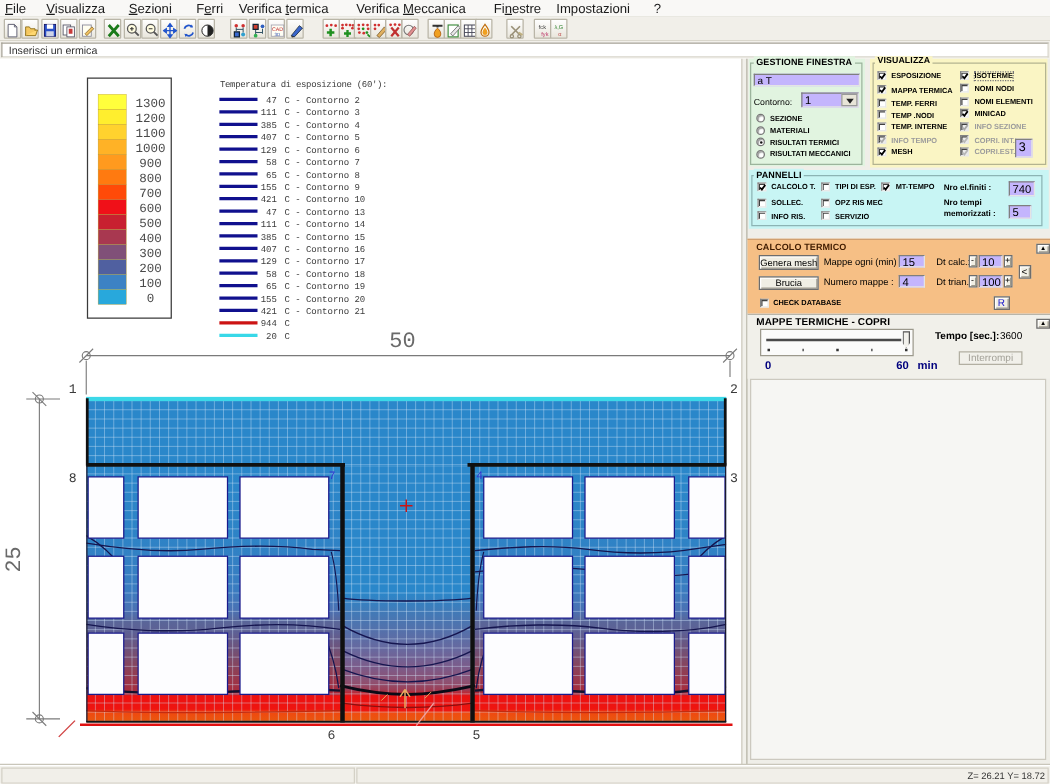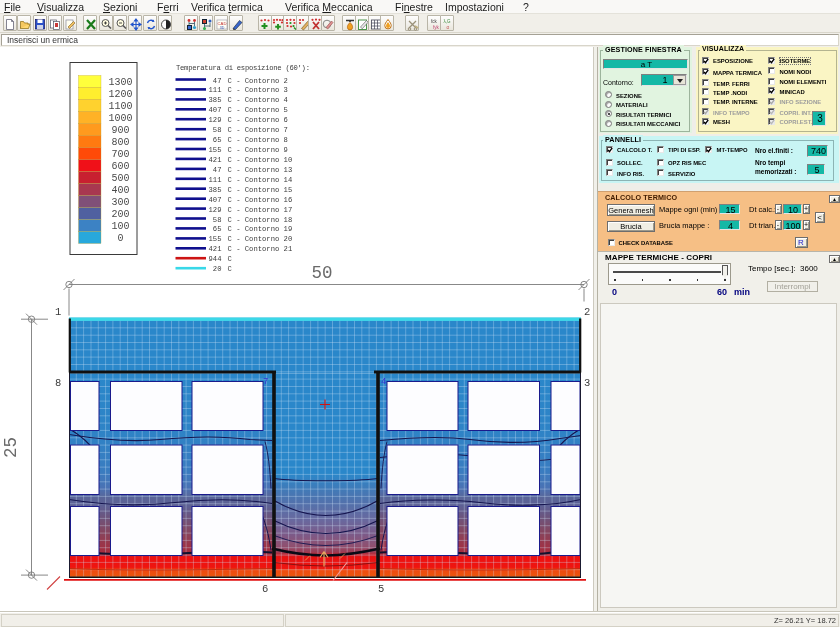--- a/index.html
+++ b/index.html
@@ -18,21 +18,21 @@
 
 #rpanel{left:597px;top:46.5px;width:243px;height:565.5px;background:#efeee8;border-left:1px solid #b5b2a4;}
 .grplbl{position:absolute;font-size:7.2px;font-weight:bold;letter-spacing:0.1px;white-space:pre;z-index:3;padding:0 2px;}
 .gborder{position:absolute;border:1px solid #a8b0a0;z-index:1;}
 .lbl{position:absolute;font-size:5.9px;font-weight:bold;white-space:pre;color:#000;}
 .cb{position:absolute;width:7px;height:7px;background:#fff;border:1px solid #828282;border-right-color:#e8e8e8;border-bottom-color:#e8e8e8;box-shadow:inset 1px 1px 0 #404040;}
 .cb.dis{background:#ececec;}
 .cb svg{position:absolute;left:0px;top:0px;}
 .radio{position:absolute;width:7px;height:7px;border-radius:50%;background:#fff;border:1px solid #777;box-shadow:inset 1px 1px 1px #9a9a9a;}
 .radio .dot{position:absolute;left:1.8px;top:1.8px;width:2.2px;height:2.2px;border-radius:50%;background:#111;}
-.tf{position:absolute;background:#14b8a6;border:1px solid #7f7f7f;border-right-color:#e4e4e4;border-bottom-color:#e4e4e4;font-size:9px;color:#000;padding-left:2px;text-align:center;}
+.tf{position:absolute;background:#c4b5fd;border:1px solid #7f7f7f;border-right-color:#e4e4e4;border-bottom-color:#e4e4e4;font-size:9px;color:#000;padding-left:2px;}
 .btn{position:absolute;background:#f0eee4;border:1px solid #6d6d6d;box-shadow:inset 1px 1px 0 #fff,inset -1px -1px 0 #9d9a8d;font-size:8px;text-align:center;color:#000;white-space:nowrap;overflow:hidden;}
 .dis-txt{color:#9c9c9c;}
 </style></head>
 <body>
 
 <div id="menubar" class="abs">
 <span style="left:4px"><u>F</u>ile</span>
 <span style="left:37px"><u>V</u>isualizza</span>
 <span style="left:103px"><u>S</u>ezioni</span>
 <span style="left:157px">F<u>e</u>rri</span>
@@ -583,21 +583,21 @@
   <span class="lbl" style="left:157px;top:121.5px;font-size:6.5px;z-index:2">memorizzati :</span>
   <div class="tf" style="left:209px;top:117px;width:18px;height:11.5px;z-index:2">5</div>
 
   <div class="abs" style="left:0;top:144.5px;width:243px;height:60px;background:#f6bf85;border-top:1px solid #d0a070"></div>
   <span class="grplbl" style="left:5px;top:146px;color:#401c00;background:none">CALCOLO TERMICO</span>
   <div class="btn" style="left:231px;top:148.5px;width:11px;height:8px;font-size:5px;line-height:7px">▲</div>
   <div class="btn" style="left:9px;top:157.5px;width:48px;height:12px;line-height:11px;font-size:7.5px">Genera mesh</div>
   <div class="btn" style="left:9px;top:174px;width:48px;height:11px;line-height:10px;font-size:7.5px">Brucia</div>
   <span class="lbl" style="left:61px;top:158.5px;font-size:7.5px;font-weight:normal">Mappe ogni (min) :</span>
   <div class="tf" style="left:121px;top:157.5px;width:21px;height:10px">15</div>
-  <span class="lbl" style="left:61px;top:174.5px;font-size:7.5px;font-weight:normal">Brucia mappe :</span>
+  <span class="lbl" style="left:61px;top:174.5px;font-size:7.5px;font-weight:normal">Numero mappe :</span>
   <div class="tf" style="left:121px;top:173px;width:21px;height:10px">4</div>
   <span class="lbl" style="left:151px;top:158.5px;font-size:7.5px;font-weight:normal">Dt calc.:</span>
   <div class="btn" style="left:176.5px;top:157.5px;width:7px;height:10px;line-height:8px;font-size:7px">-</div>
   <div class="tf" style="left:184.5px;top:157.5px;width:19px;height:10px">10</div>
   <div class="btn" style="left:204.5px;top:157.5px;width:7px;height:10px;line-height:8px;font-size:7px">+</div>
   <span class="lbl" style="left:151px;top:174.5px;font-size:7.5px;font-weight:normal">Dt trian.:</span>
   <div class="btn" style="left:176.5px;top:173px;width:7px;height:10px;line-height:8px;font-size:7px">-</div>
   <div class="tf" style="left:184.5px;top:173px;width:19px;height:10px">100</div>
   <div class="btn" style="left:204.5px;top:173px;width:7px;height:10px;line-height:8px;font-size:7px">+</div>
   <div class="btn" style="left:216.5px;top:165px;width:10px;height:11.5px;line-height:10px;font-size:8px">&lt;</div>
@@ -612,21 +612,21 @@
   <div class="abs" style="left:15px;top:224.5px;width:108px;height:1.5px;background:#4a4a4a"></div>
   <div class="abs" style="left:124px;top:218px;width:6px;height:14px;background:#f2f1ec;border:1px solid #555;clip-path:polygon(0 0,100% 0,100% 70%,50% 100%,0 70%)"></div>
   <div class="abs" style="left:16px;top:232.5px;width:1.5px;height:1.5px;background:#333"></div>
   <div class="abs" style="left:43.6px;top:232.5px;width:1.5px;height:1.5px;background:#333"></div>
   <div class="abs" style="left:71.2px;top:232.5px;width:1.5px;height:1.5px;background:#333"></div>
   <div class="abs" style="left:98.8px;top:232.5px;width:1.5px;height:1.5px;background:#333"></div>
   <div class="abs" style="left:126px;top:232.5px;width:1.5px;height:1.5px;background:#333"></div>
   <span class="lbl" style="left:14px;top:240.5px;font-size:9px;color:#00007e">0</span>
   <span class="lbl" style="left:119px;top:240.5px;font-size:9px;color:#00007e">60</span>
   <span class="lbl" style="left:136px;top:240.5px;font-size:9px;color:#00007e">min</span>
-  <span class="lbl" style="left:150px;top:217.5px;font-size:8px;font-weight:normal">Tempo [sec.]:</span>
+  <span class="lbl" style="left:150px;top:217.5px;font-size:8px;font-weight:bold">Tempo [sec.]:</span>
   <span class="lbl" style="left:202px;top:217.5px;font-size:8px;font-weight:normal">3600</span>
   <div class="btn" style="left:169px;top:234px;width:51px;height:11px;line-height:10px;background:#f1f0ea;box-shadow:none;border:1px solid #b2afa2;color:#a3a198">Interrompi</div>
 
   <div class="abs" style="left:2px;top:256.5px;width:237px;height:305px;background:#f6f6f3;border:1px solid #ccc9bf"></div>
 </div>
 
 <div id="statusbar" class="abs">
 <div class="stsec" style="left:1px;width:283px"></div>
 <div class="stsec" style="left:285px;width:554px"></div>
 <span style="position:absolute;right:4px;top:3px">Z= 26.21 Y= 18.72</span>

